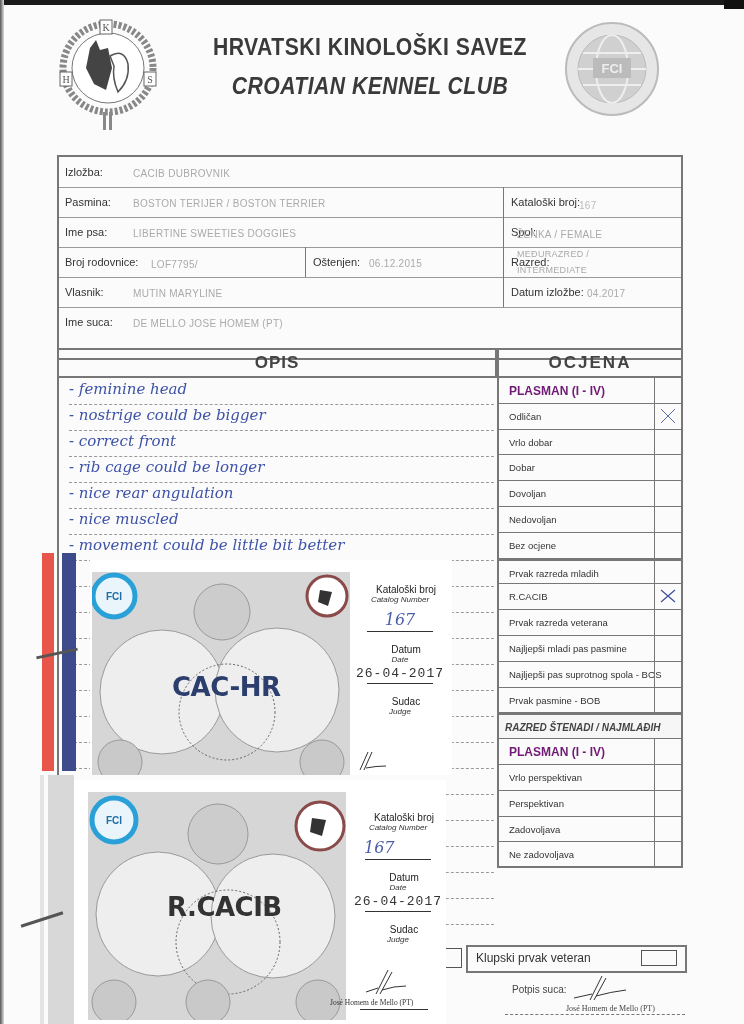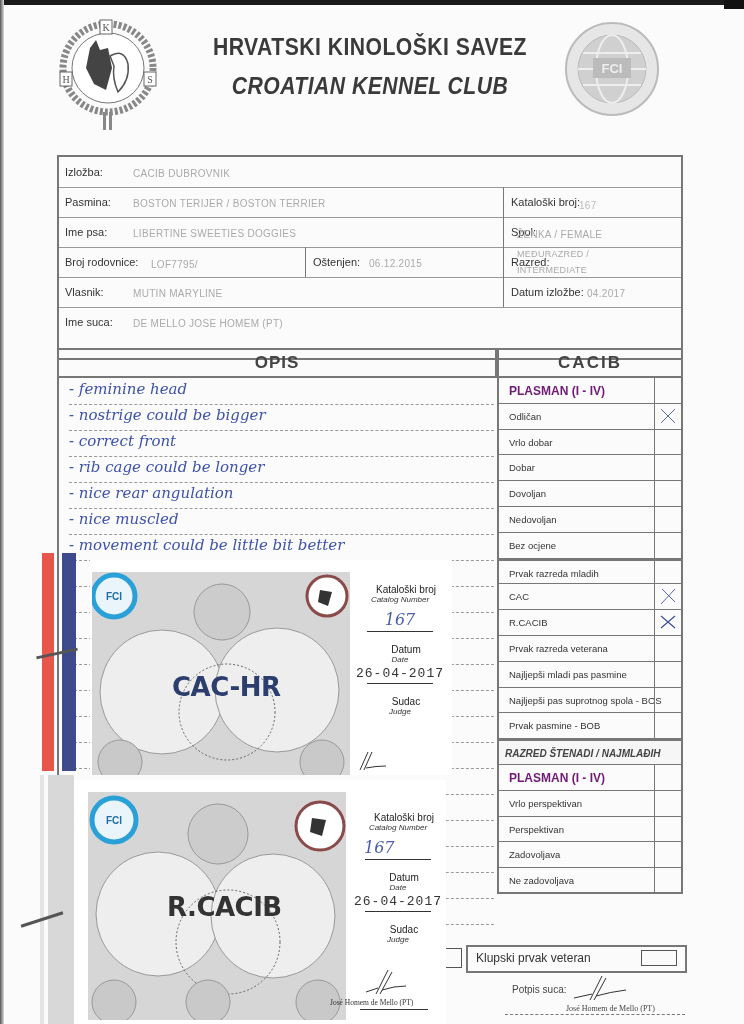--- a/index.html
+++ b/index.html
@@ -127,21 +127,21 @@
     <span class="val" style="left:528px">04.2017</span>
   </div>
   <div class="row" style="top:150px;border-bottom:none">
     <span class="lbl" style="left:6px">Ime suca:</span>
     <span class="val" style="left:74px">DE MELLO JOSE HOMEM (PT)</span>
   </div>
 </div>
 
 <div class="mainbox">
   <div class="opis-head">OPIS</div>
-  <div class="ocj-head">CACIB</div>
+  <div class="ocj-head">OCJENA</div>
 
   <div class="opis-body">
     <div class="hw-line" style="top:0">- feminine head</div>
     <div class="hw-line" style="top:26px">- nostrige could be bigger</div>
     <div class="hw-line" style="top:52px">- correct front</div>
     <div class="hw-line" style="top:78px">- rib cage could be longer</div>
     <div class="hw-line" style="top:104px">- nice rear angulation</div>
     <div class="hw-line" style="top:130px">- nice muscled</div>
     <div class="hw-line" style="top:156px">- movement could be little bit better</div>
     <div class="hw-line" style="top:182px"></div>
@@ -191,28 +191,20 @@
       </div>
     <div class="ocj-row">
         <span class="t">Bez ocjene</span>
         <span class="box"></span>
       </div>
     <div class="ocj-row" style="border-top:2px solid #777">
         <span class="t">Prvak razreda mladih</span>
         <span class="box"></span>
       </div>
     <div class="ocj-row">
-        <span class="t">CAC</span>
-        <span class="box">
-          <svg class="mark" viewBox="0 0 18 18">
-            <path d="M3 2 L16 15 M16 2 L2 17" stroke="#5a6aa8" stroke-width="1"></path>
-          </svg>
-        </span>
-      </div>
-    <div class="ocj-row">
         <span class="t">R.CACIB</span>
         <span class="box">
           <svg class="mark" viewBox="0 0 18 18">
             <path d="M2 3 L16 15 M16 3 L2 15" stroke="#3d4f9a" stroke-width="1.2"></path>
           </svg>
         </span>
       </div>
     <div class="ocj-row">
         <span class="t">Prvak razreda veterana</span>
         <span class="box"></span>

